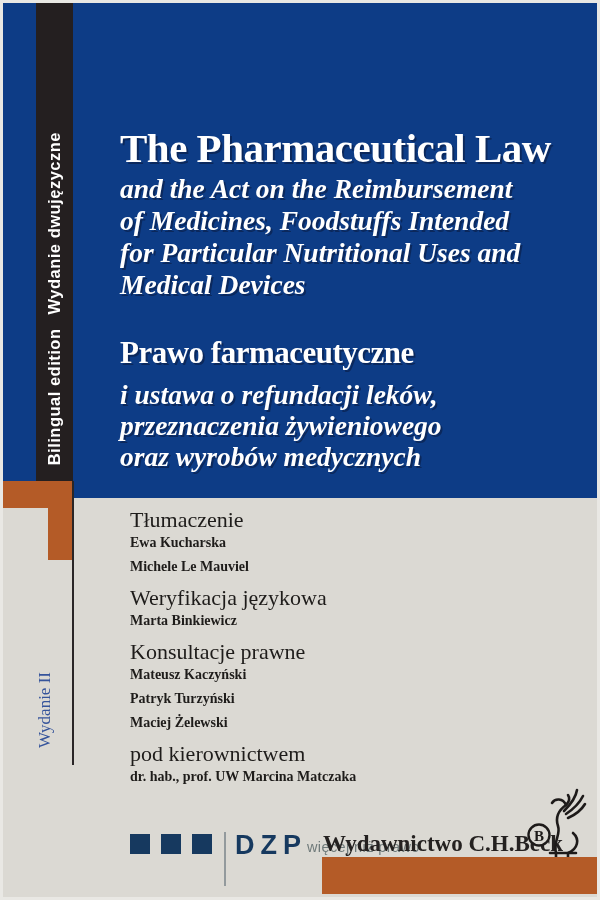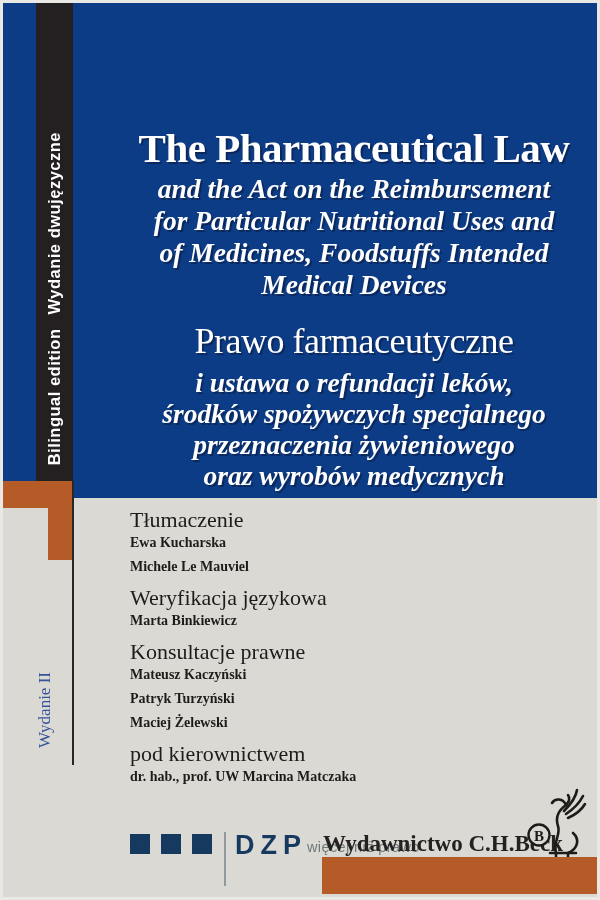--- a/index.html
+++ b/index.html
@@ -38,25 +38,25 @@
   .divider-line{left:69px;top:478px;width:2px;height:284px;background:#2a2627;}
   .edition-wrap{left:28px;top:652px;width:28px;height:110px;display:flex;align-items:center;justify-content:center;}
   .edition-text{
     writing-mode:vertical-rl;
     transform:rotate(180deg);
     color:#35549b;
     font-size:17px;
     white-space:nowrap;
   }
   
-  .title-block{left:117px;top:123px;width:468px;color:#ffffff;text-align:center;}
+  .title-block{left:117px;top:123px;width:468px;color:#ffffff;}
   .t-shadow{text-shadow:2px 2px 0 rgba(10,15,35,.42);}
   .en-main{font-size:41px;font-weight:bold;line-height:44px;letter-spacing:-.5px;}
   .en-sub{font-size:27.5px;font-weight:bold;line-height:32px;margin-top:3px;}
-  .pl-main{font-size:36px;font-weight:normal;line-height:48px;margin-top:16px;letter-spacing:-.5px;}
+  .pl-main{font-size:31px;font-weight:bold;line-height:48px;margin-top:28px;letter-spacing:-.5px;}
   .pl-sub{font-size:27.5px;font-weight:bold;line-height:31px;margin-top:2px;}
   .line{display:block;white-space:nowrap;font-style:italic;}
   
   .credits{left:127px;top:506px;width:400px;color:#1e1c1a;}
   .credit-group{margin-bottom:8px;}
   .credit-label{font-size:22px;line-height:22px;}
   .credit-name{font-size:14px;font-weight:bold;line-height:24px;display:block;white-space:nowrap;}
   
   .dzp-logo{left:127px;top:829px;display:flex;align-items:flex-start;}
   .dzp-squares{display:flex;margin-top:2px;}
@@ -96,28 +96,27 @@
   <div class="abs divider-line"></div>
 
   <div class="abs edition-wrap">
     <span class="edition-text">Wydanie II</span>
   </div>
 
   <div class="abs title-block t-shadow">
     <div class="en-main">The Pharmaceutical Law</div>
     <div class="en-sub">
       <span class="line">and the Act on the Reimbursement</span>
+      <span class="line">of Medicines, Foodstuffs Intended</span>
       <span class="line">for Particular Nutritional Uses and</span>
-      <span class="line">of Medicines, Foodstuffs Intended</span>
       <span class="line">Medical Devices</span>
     </div>
     <div class="pl-main">Prawo farmaceutyczne</div>
     <div class="pl-sub">
       <span class="line">i ustawa o refundacji leków,</span>
-      <span class="line">środków spożywczych specjalnego</span>
       <span class="line">przeznaczenia żywieniowego</span>
       <span class="line">oraz wyrobów medycznych</span>
     </div>
   </div>
 
   <div class="abs credits">
     <div class="credit-group">
       <div class="credit-label">Tłumaczenie</div>
       <span class="credit-name">Ewa Kucharska</span>
       <span class="credit-name">Michele Le Mauviel</span>

